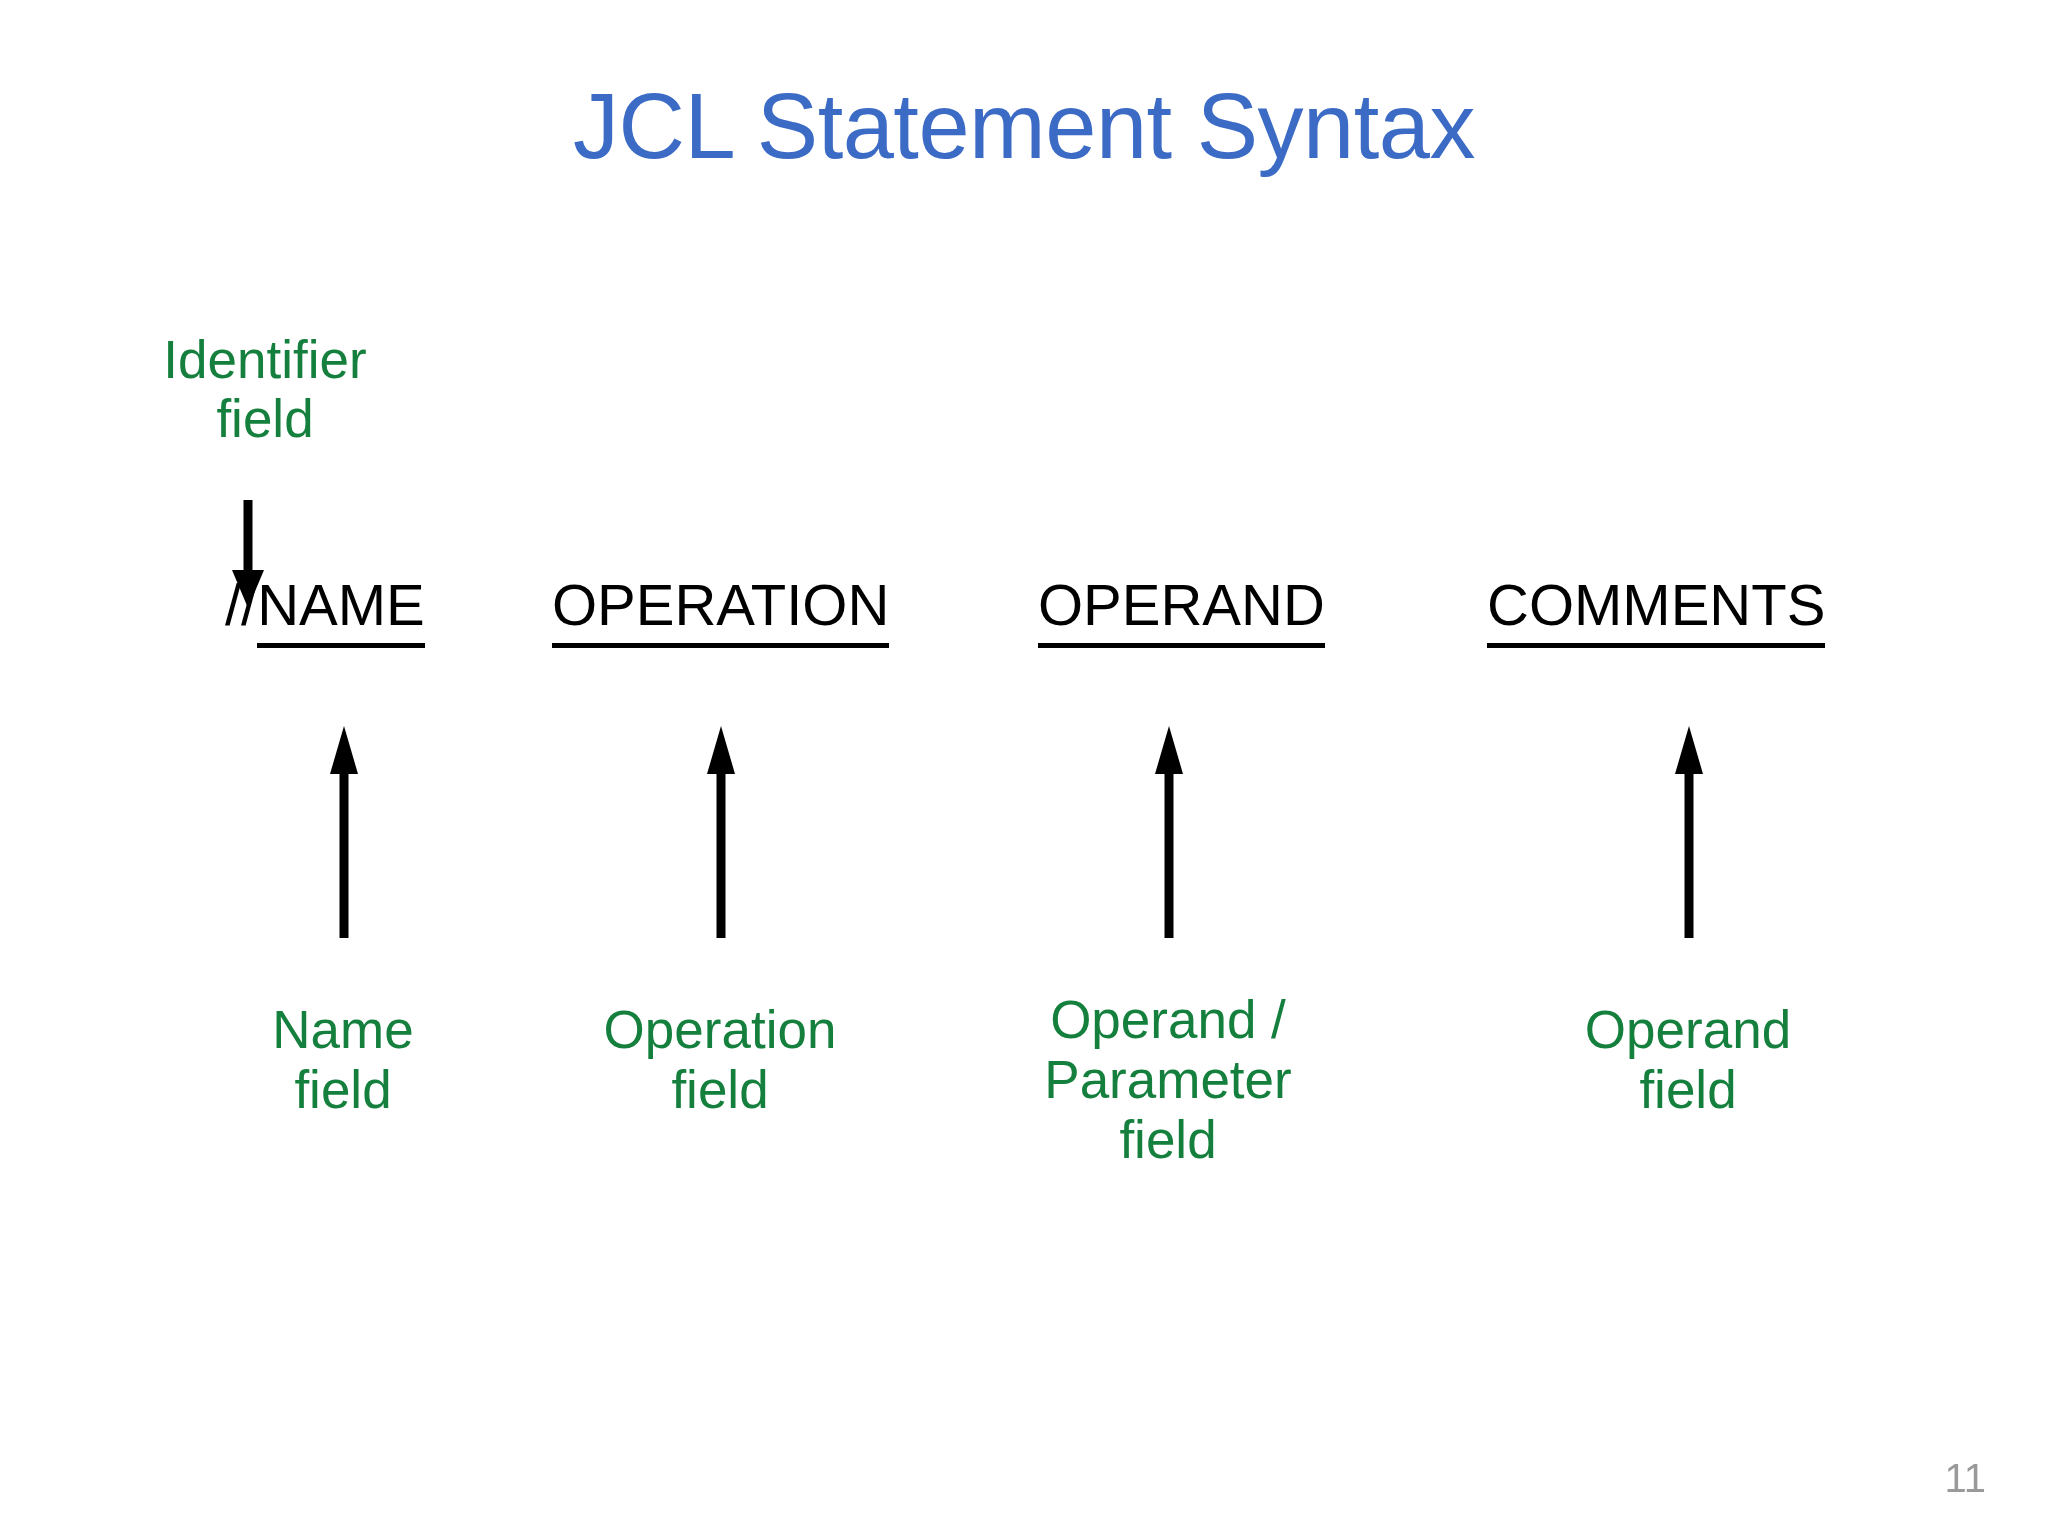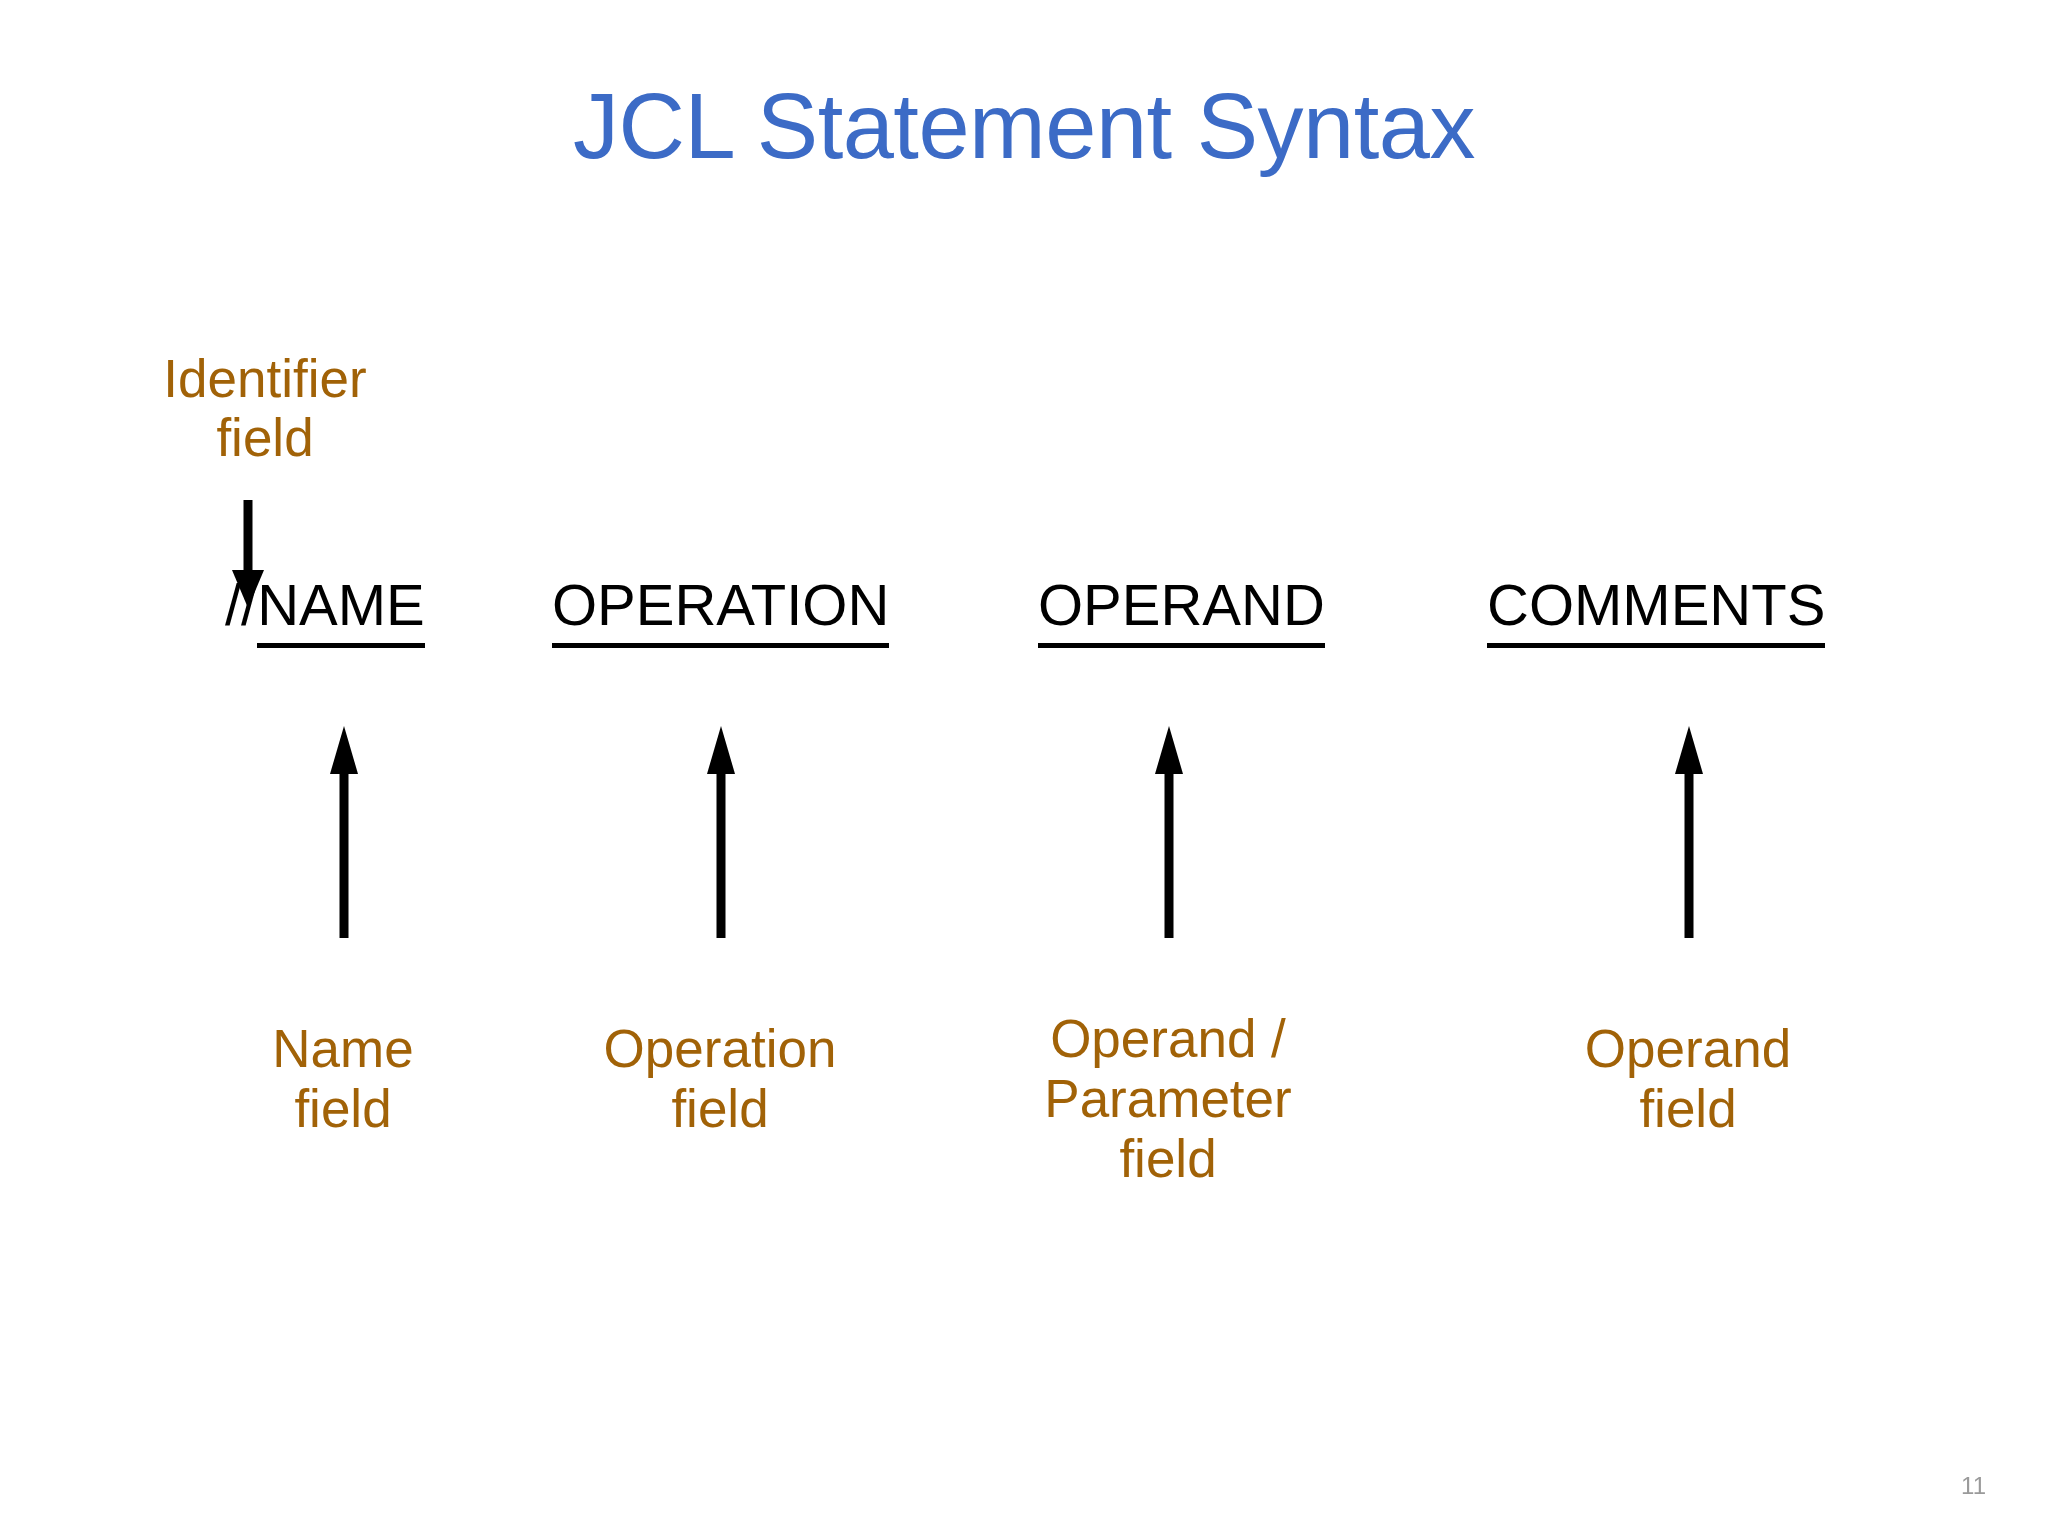--- a/index.html
+++ b/index.html
@@ -29,27 +29,26 @@
     font-size: 92px;
     font-weight: 400;
     line-height: 1.05;
     letter-spacing: -0.5px;
     white-space: nowrap;
   }
 
   
   .txt {
     position: absolute;
-    color: #a16207;
+    color: #15803d;
     font-size: 52px;
     font-weight: 400;
     line-height: 1.12;
     text-align: center;
     white-space: pre-line;
-    margin-top: 19px;
   }
 
   
   #identifier-caption {
     left: 100px;
     top: 330px;
     width: 330px;
     font-size: 53px;
     line-height: 1.12;
   }
@@ -95,21 +94,21 @@
   .arrow {
     position: absolute;
   }
 
   
   #page-number {
     position: absolute;
     right: 62px;
     bottom: 38px;
     color: #9a9a9a;
-    font-size: 24px;
+    font-size: 40px;
     font-weight: 400;
     line-height: 1;
     margin-top: 20px;
   }
 </style>
 </head>
 <body>
 
 <div id="slide">
 

